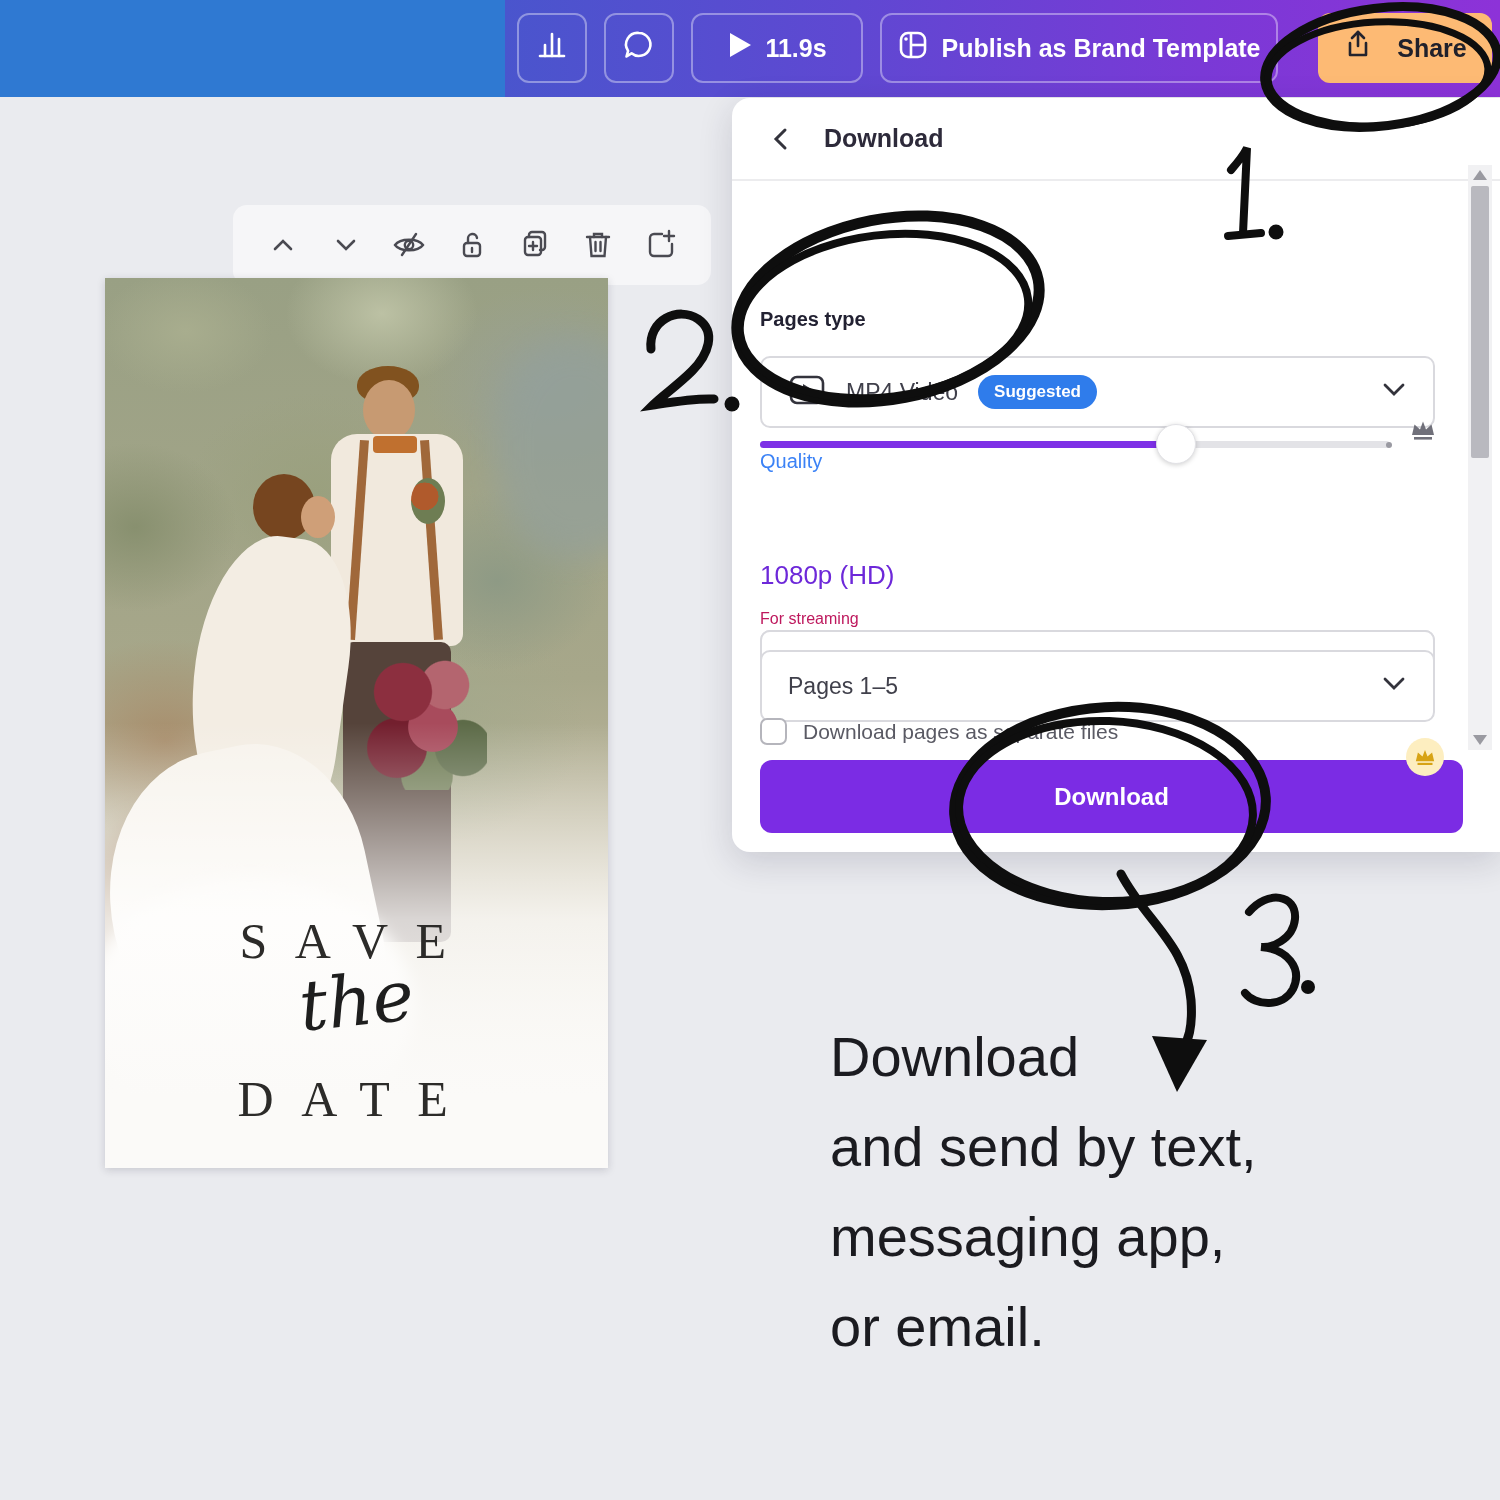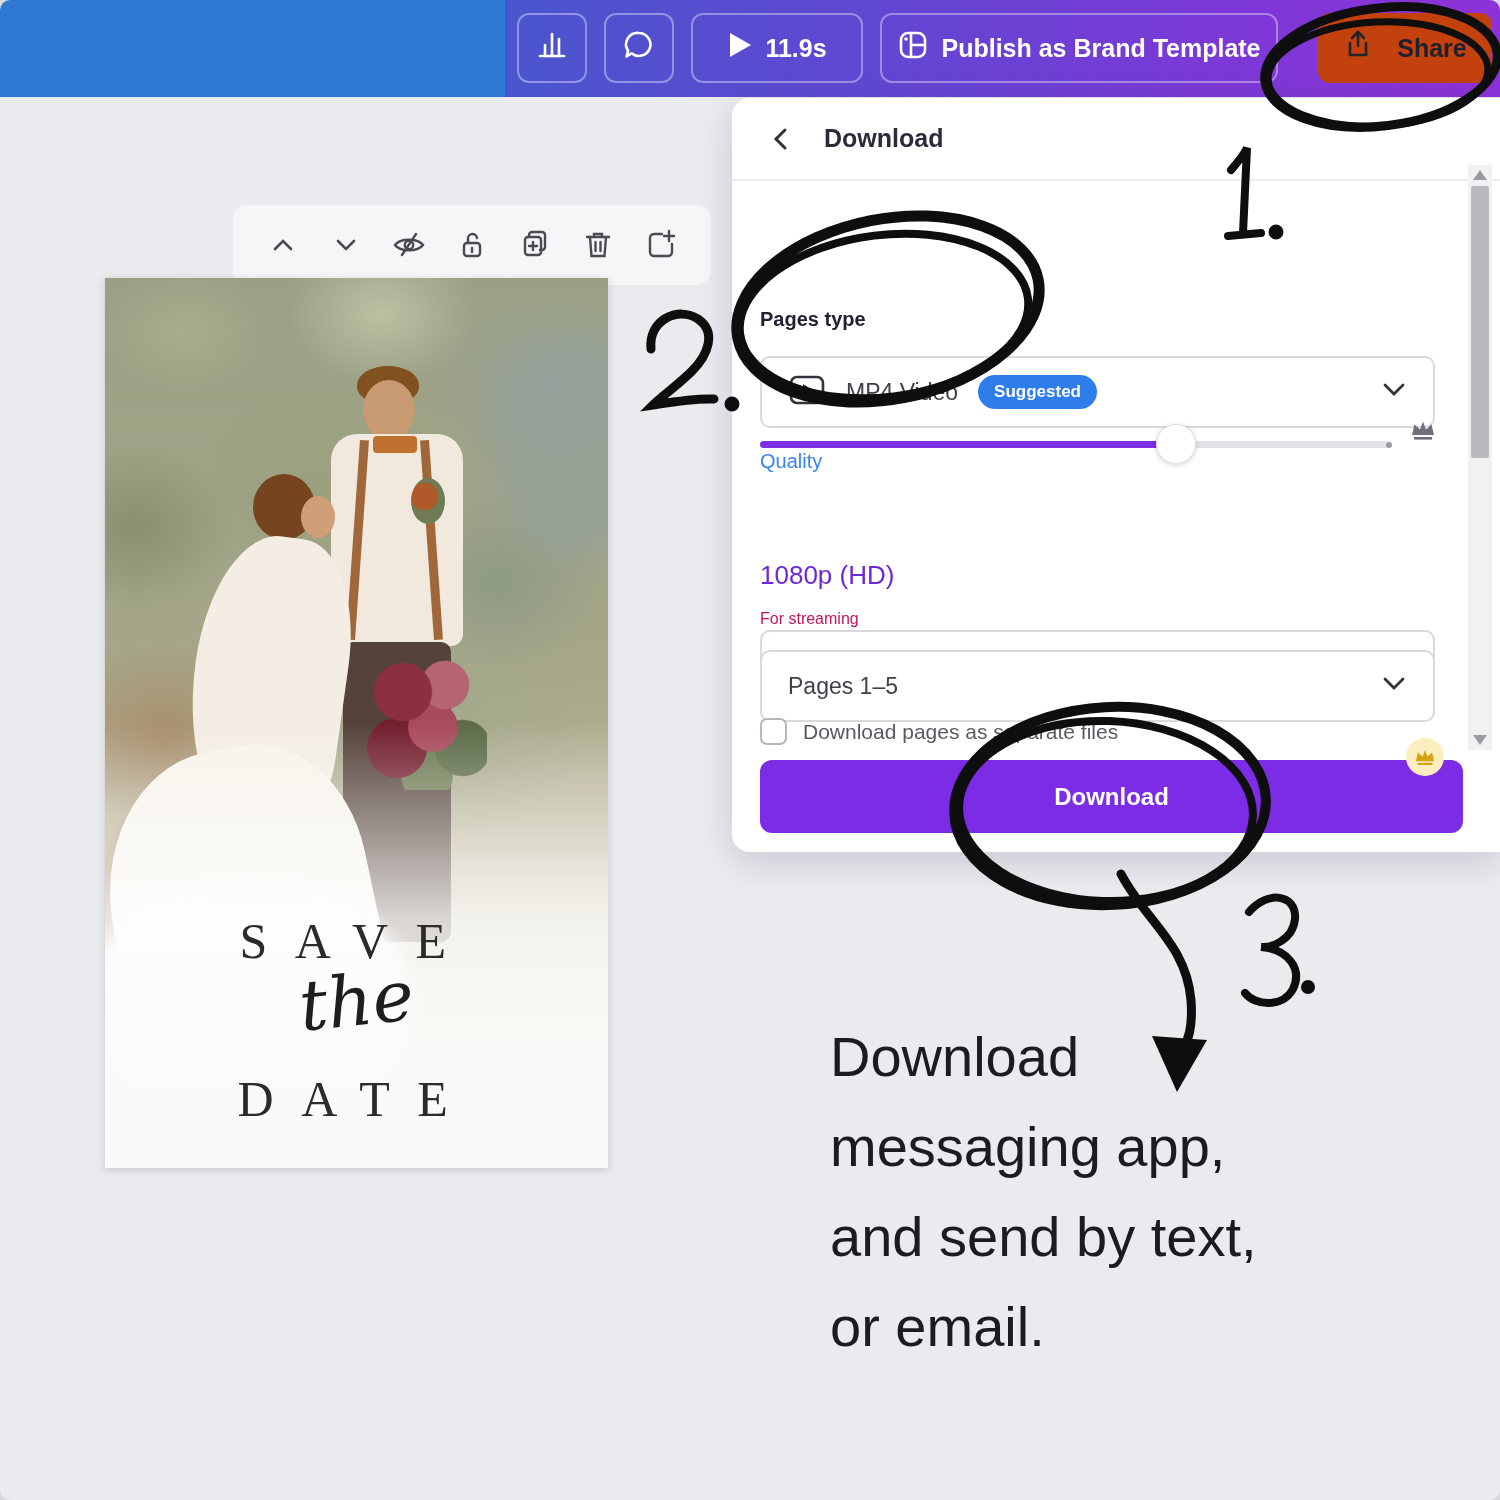--- a/index.html
+++ b/index.html
@@ -1,28 +1,28 @@
 <!DOCTYPE html>
 <html><head>
 <meta charset="utf-8">
 <style>
   html,body{margin:0;padding:0;background:#d8d9de;}
   *{box-sizing:border-box;}
   .stage{position:relative;width:1500px;height:1500px;background:#eaebef;overflow:hidden;
-         font-family:"Liberation Sans",sans-serif;border-radius:10px;}
+         font-family:"Liberation Sans",sans-serif;}
 
   
   .topbar{position:absolute;left:0;top:0;width:1500px;height:97px;}
   .topbar .blue{position:absolute;left:0;top:0;width:505px;height:97px;background:#2f79d2;}
   .topbar .grad{position:absolute;left:505px;top:0;width:995px;height:97px;
                 background:linear-gradient(90deg,#4a55cd 0%,#5f48d2 35%,#7a39d6 70%,#8d32d8 100%);}
   .tb-btn{position:absolute;top:13px;height:70px;border:2px solid rgba(255,255,255,.38);
           border-radius:12px;display:flex;align-items:center;justify-content:center;gap:12px;
           color:#fff;font-weight:700;font-size:25px;}
-  .tb-share{position:absolute;top:13px;height:70px;background:#c2410c;border-radius:12px;
+  .tb-share{position:absolute;top:13px;height:70px;background:#fdba74;border-radius:12px;
             display:flex;align-items:center;justify-content:center;gap:24px;color:#21212b;
             font-weight:700;font-size:25px;}
 
   
   .page-controls{position:absolute;left:233px;top:205px;width:478px;height:80px;background:#f6f6f8;
                  border-radius:14px;display:flex;align-items:center;justify-content:space-around;padding:0 18px;}
   .pc-icon{width:36px;height:36px;display:flex;align-items:center;justify-content:center;}
 
   
   .photo{position:absolute;left:105px;top:278px;width:503px;height:890px;overflow:hidden;
@@ -311,22 +311,22 @@
 
     <div class="scrollbar">
       <div class="sb-up"></div>
       <div class="sb-thumb"></div>
       <div class="sb-down"></div>
     </div>
   </div>
 
   <div class="caption">
     <div>Download</div>
+    <div>and send by text,</div>
     <div>messaging app,</div>
-    <div>and send by text,</div>
     <div>or email.</div>
   </div>
 
   <svg class="annotations" viewBox="0 0 1500 1500">
     <g fill="none" stroke="#0e0e0e" stroke-linecap="round">
 
       <ellipse cx="1381" cy="67" rx="117" ry="59" stroke-width="9" transform="rotate(-7 1381 67)"></ellipse>
       <ellipse cx="1378" cy="74" rx="110" ry="52" stroke-width="7" transform="rotate(-3 1378 74)"></ellipse>
 
       <ellipse cx="888" cy="309" rx="153" ry="90" stroke-width="11" transform="rotate(-11 888 309)"></ellipse>

